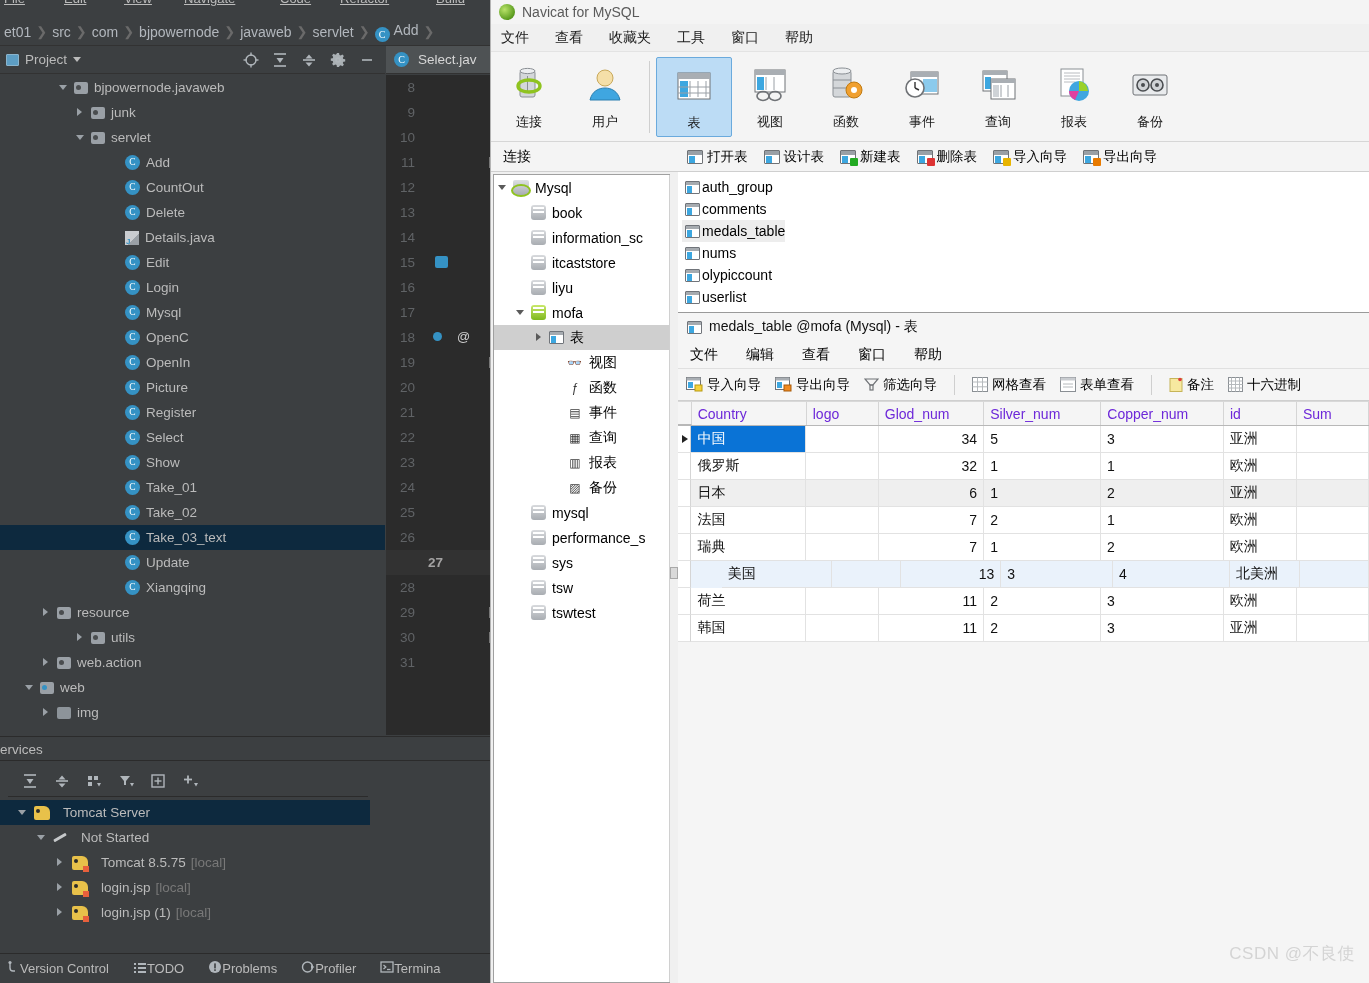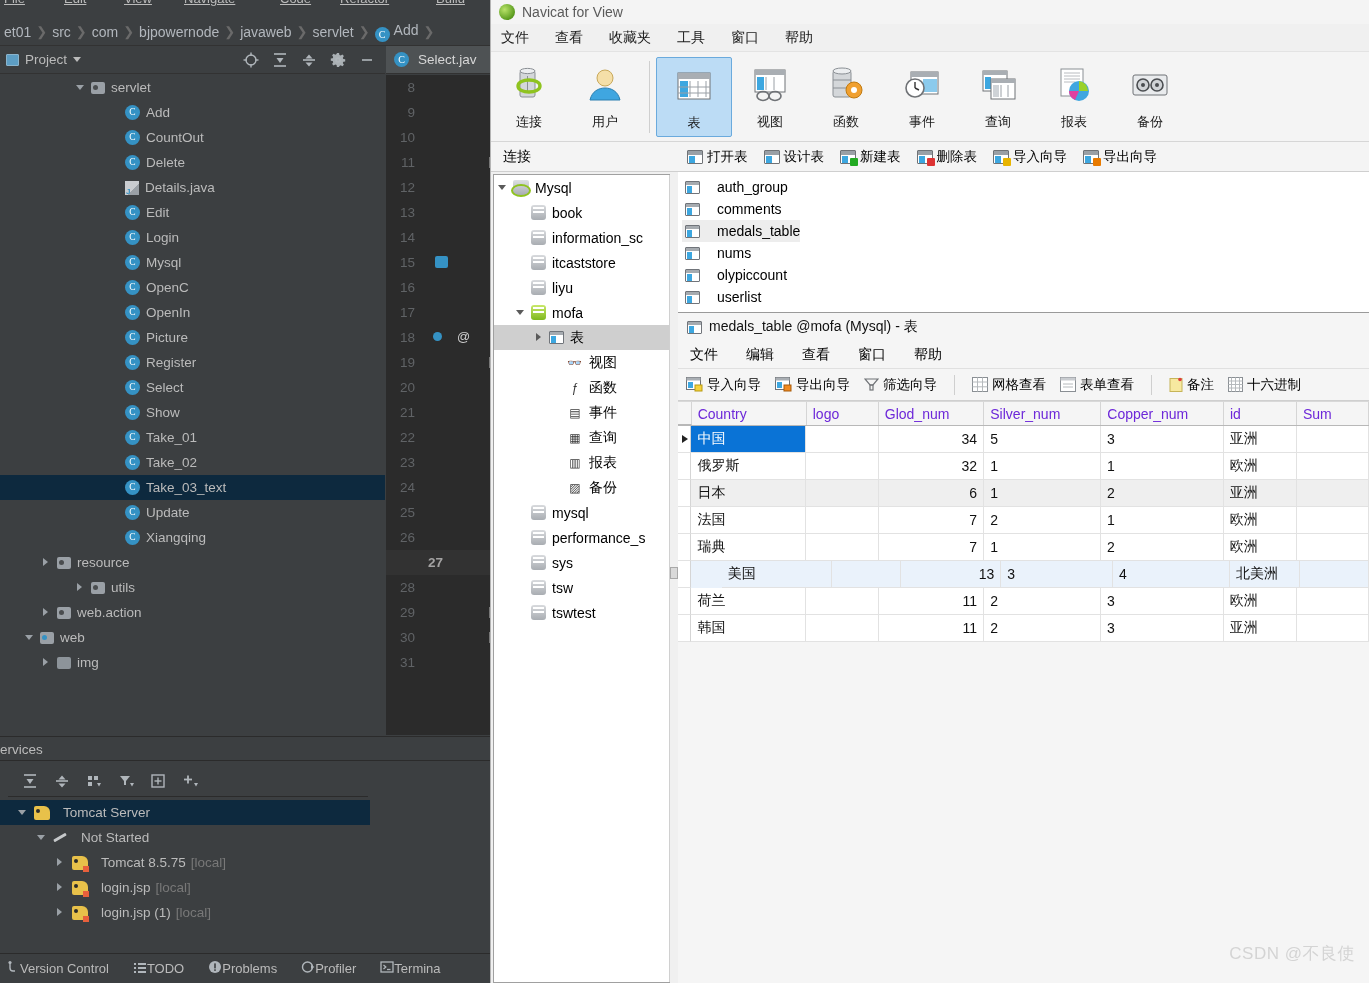--- a/index.html
+++ b/index.html
@@ -235,21 +235,21 @@
   .narrow.down::before{content:"";position:absolute;left:0;top:2px;border-top:5px solid #5a5a5a;border-left:4px solid transparent;border-right:4px solid transparent;}
 
   .nv-tree-scroll {
     position:absolute; right:0; top:0; width:8px; height:100%;
     background:#f0f0f0; border-left:1px solid #d0d0d0;
   }
   .nv-tree-thumb { position:absolute; left:1px; top:420px; width:7px; height:55px; background:#cdcdcd; border:1px solid #a8a8a8;}
 
   .nv-right { flex:1; display:flex; flex-direction:column; background:#fff; position:relative; }
   .nv-tablelist { height:140px; background:#fff; padding:4px 0 0 4px; }
-  .tlrow { height:22px; display:flex; align-items:center; gap:17px; font-size:14px; padding-left:3px; width:fit-content;}
+  .tlrow { height:22px; display:flex; align-items:center; gap:2px; font-size:14px; padding-left:3px; width:fit-content;}
   .tlrow.sel { background:#ededed; }
 
   
   .inner-win {
     position:absolute; left:0; top:140px; right:0; bottom:0;
     background:#f5f5f5; border-top:1px solid #9a9a9a;
   }
   .iw-title {
     height:28px; display:flex; align-items:center; gap:7px; padding-left:9px;
     font-size:14px; background:#f5f5f5; color:#111;
@@ -377,20 +377,32 @@
         </span>
       </div>
     </div>
 
     <div class="idea-tabstrip">
       <span class="cicon">C</span>
       <span>Select.jav</span>
     </div>
 
     <div class="idea-tree" id="ideaTree">
+        <div class="trow">
+          <span style="width: 59px; display: inline-block;"></span>
+          <span class="arrow down" style="margin-right: 6px;"></span>
+          <span class="ic-folder"></span>
+          <span class="tlabel">bjpowernode.javaweb</span>
+        </div>
+        <div class="trow">
+          <span style="width: 76px; display: inline-block;"></span>
+          <span class="arrow right" style="margin-right: 6px;"></span>
+          <span class="ic-folder"></span>
+          <span class="tlabel">junk</span>
+        </div>
         <div class="trow">
           <span style="width: 76px; display: inline-block;"></span>
           <span class="arrow down" style="margin-right: 6px;"></span>
           <span class="ic-folder"></span>
           <span class="tlabel">servlet</span>
         </div>
         <div class="trow">
           <span style="width: 110px; display: inline-block;"></span>
           <span class="arrow " style="margin-right: 6px;"></span>
           <span class="ic-class">C</span>
@@ -773,21 +785,21 @@
             </svg></span>
           <span>Termina</span>
         </span>
       </div>
   </div>
 
   <div class="navicat">
 
     <div class="nv-title">
       <span class="nv-logo"></span>
-      <span>Navicat for View</span>
+      <span>Navicat for MySQL</span>
     </div>
 
     <div class="nv-menu" id="nvMenu">
         <span>文件</span>
         <span>查看</span>
         <span>收藏夹</span>
         <span>工具</span>
         <span>窗口</span>
         <span>帮助</span>
       </div>

